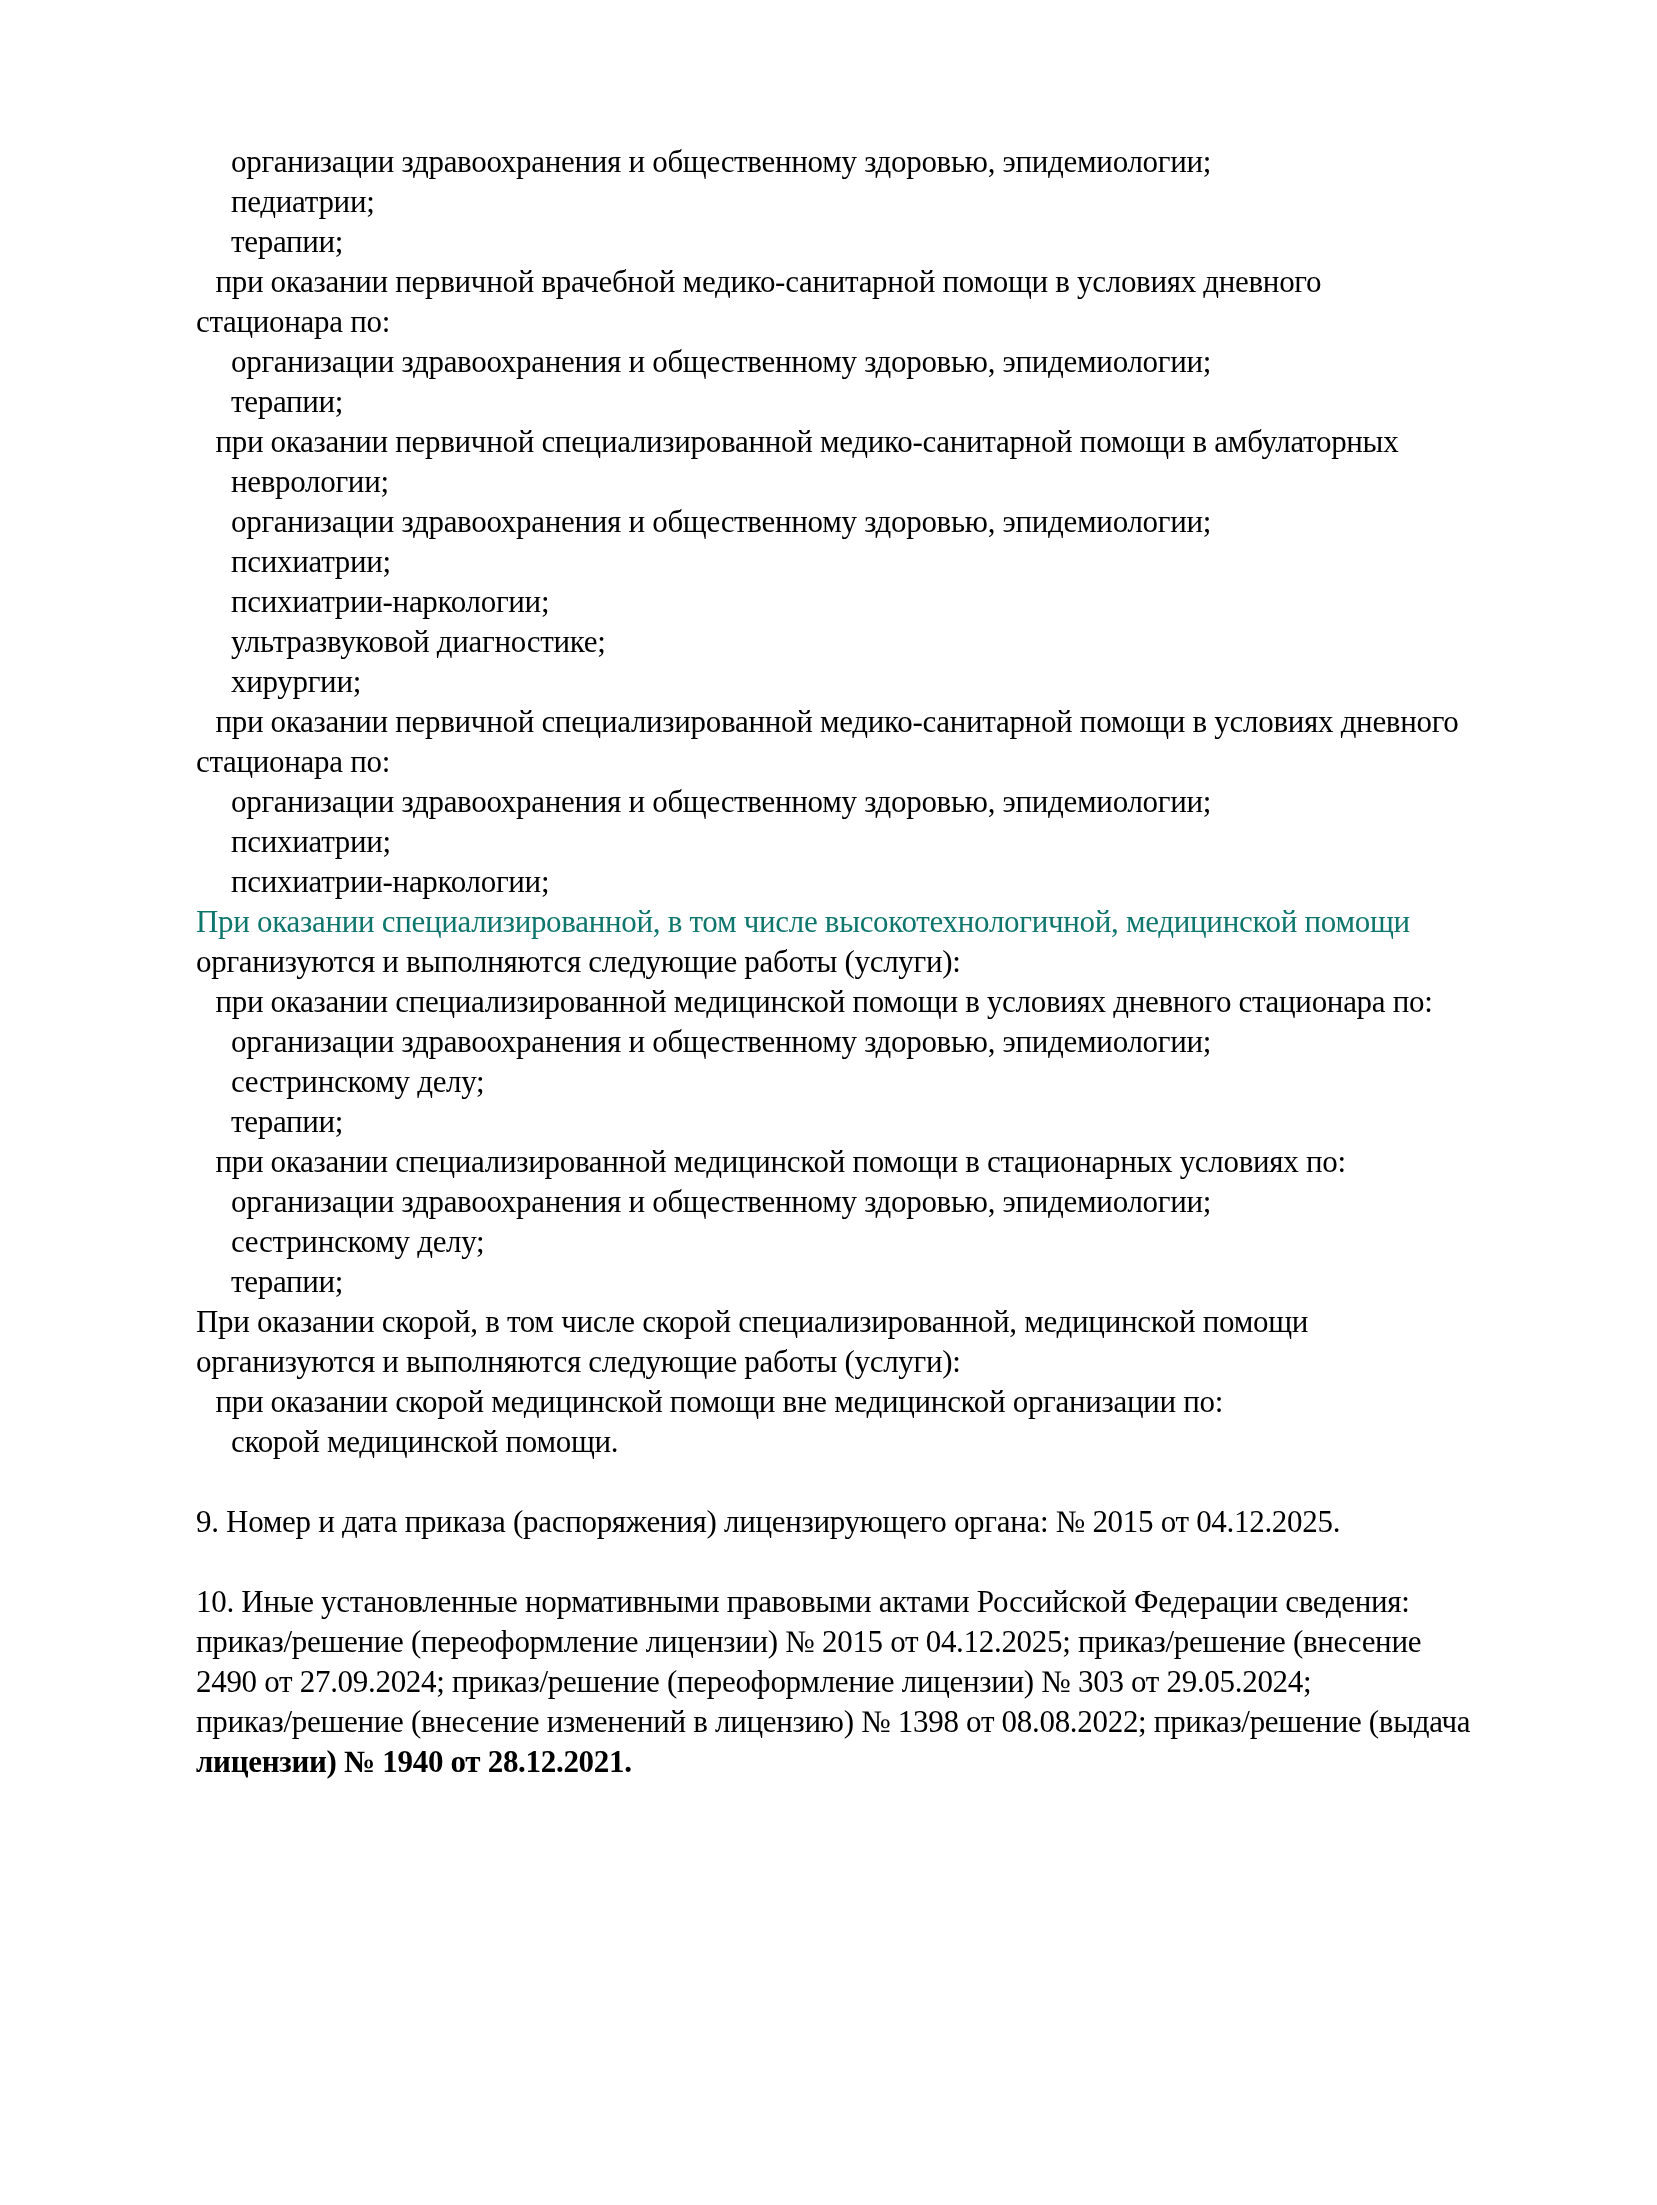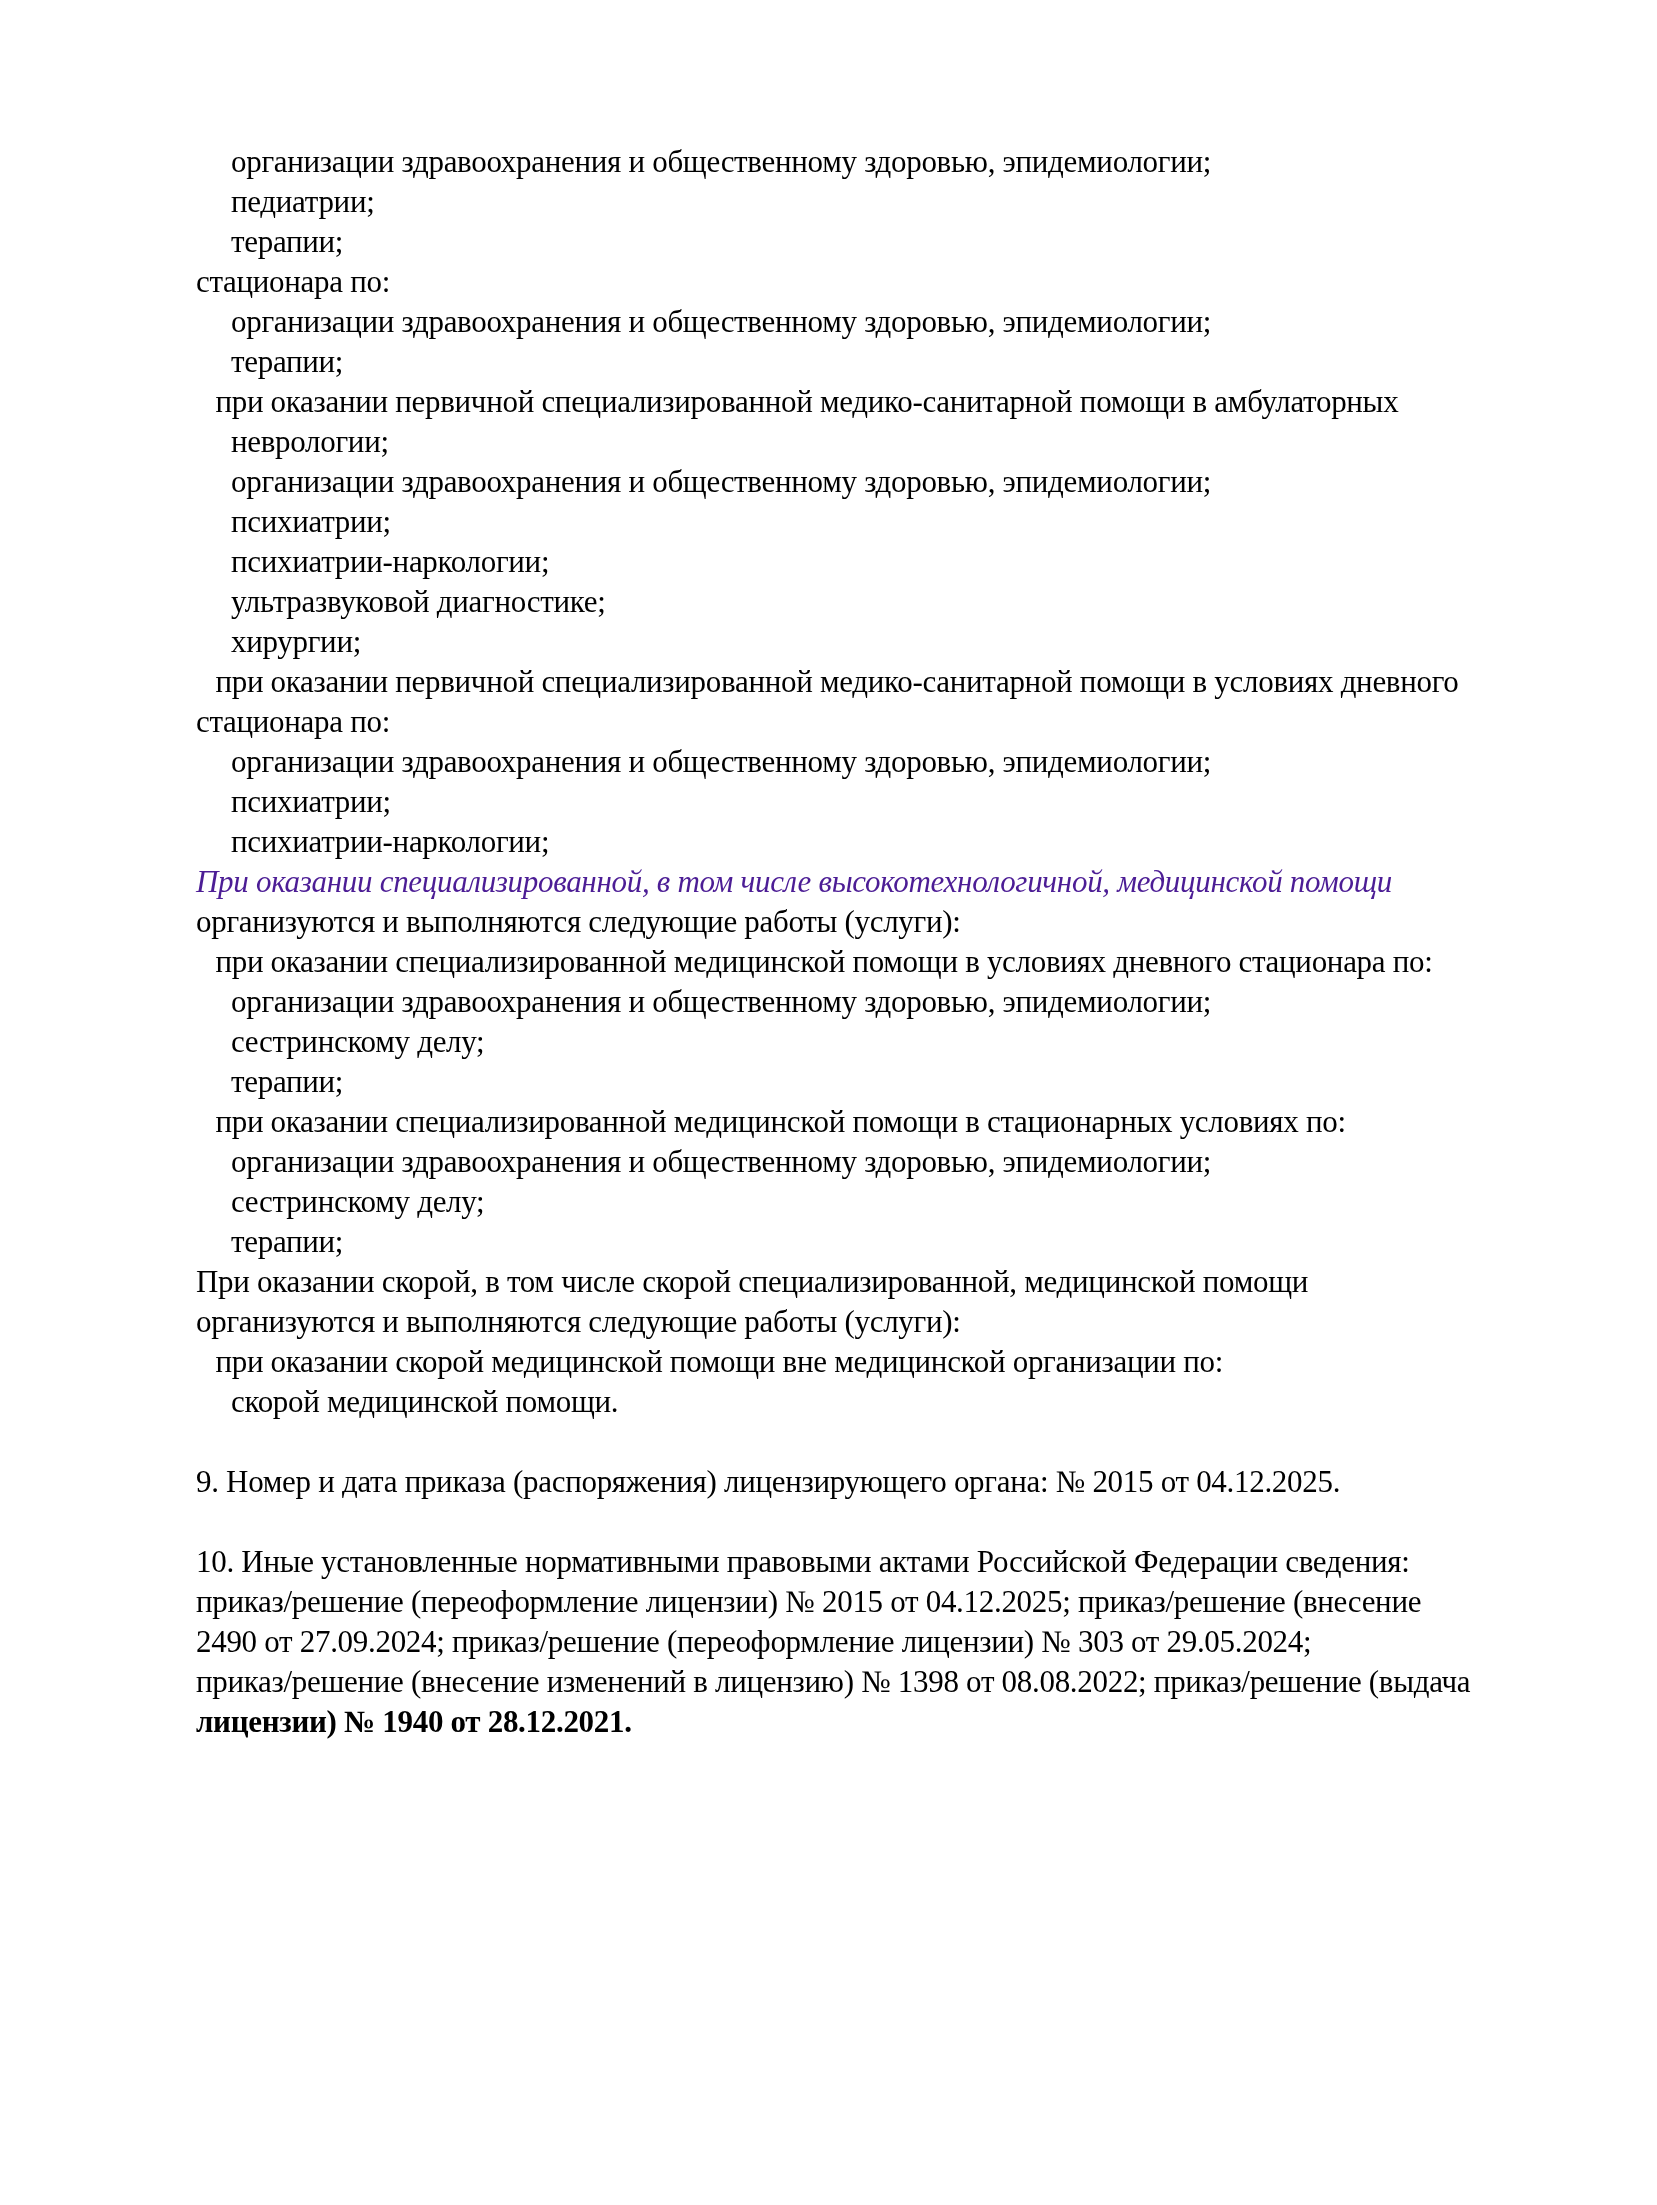--- a/index.html
+++ b/index.html
@@ -39,36 +39,37 @@
   .indent-2 { padding-left: 35px; }
 </style>
 </head>
 <body style="background: rgb(255, 255, 255);">
 
 <div class="page">
   <div class="doc-lines" id="doc-lines">
       <div class="line indent-2" style="color: rgb(0, 0, 0);">организации здравоохранения и общественному здоровью, эпидемиологии;</div>
       <div class="line indent-2" style="color: rgb(0, 0, 0);">педиатрии;</div>
       <div class="line indent-2" style="color: rgb(0, 0, 0);">терапии;</div>
+      <div class="line indent-1" style="color: rgb(0, 0, 0);">при оказании первичной врачебной медико-санитарной помощи в условиях дневного</div>
       <div class="line indent-0" style="color: rgb(0, 0, 0);">стационара по:</div>
       <div class="line indent-2" style="color: rgb(0, 0, 0);">организации здравоохранения и общественному здоровью, эпидемиологии;</div>
       <div class="line indent-2" style="color: rgb(0, 0, 0);">терапии;</div>
       <div class="line indent-1" style="color: rgb(0, 0, 0);">при оказании первичной специализированной медико-санитарной помощи в амбулаторных</div>
       <div class="line indent-2" style="color: rgb(0, 0, 0);">неврологии;</div>
       <div class="line indent-2" style="color: rgb(0, 0, 0);">организации здравоохранения и общественному здоровью, эпидемиологии;</div>
       <div class="line indent-2" style="color: rgb(0, 0, 0);">психиатрии;</div>
       <div class="line indent-2" style="color: rgb(0, 0, 0);">психиатрии-наркологии;</div>
       <div class="line indent-2" style="color: rgb(0, 0, 0);">ультразвуковой диагностике;</div>
       <div class="line indent-2" style="color: rgb(0, 0, 0);">хирургии;</div>
       <div class="line indent-1" style="color: rgb(0, 0, 0);">при оказании первичной специализированной медико-санитарной помощи в условиях дневного</div>
       <div class="line indent-0" style="color: rgb(0, 0, 0);">стационара по:</div>
       <div class="line indent-2" style="color: rgb(0, 0, 0);">организации здравоохранения и общественному здоровью, эпидемиологии;</div>
       <div class="line indent-2" style="color: rgb(0, 0, 0);">психиатрии;</div>
       <div class="line indent-2" style="color: rgb(0, 0, 0);">психиатрии-наркологии;</div>
-      <div class="line indent-0" style="color: #4c1d95; font-style: italic;">При оказании специализированной, в том числе высокотехнологичной, медицинской помощи</div>
+      <div class="line indent-0" style="color: #0f766e;">При оказании специализированной, в том числе высокотехнологичной, медицинской помощи</div>
       <div class="line indent-0" style="color: rgb(0, 0, 0);">организуются и выполняются следующие работы (услуги):</div>
       <div class="line indent-1" style="color: rgb(0, 0, 0);">при оказании специализированной медицинской помощи в условиях дневного стационара по:</div>
       <div class="line indent-2" style="color: rgb(0, 0, 0);">организации здравоохранения и общественному здоровью, эпидемиологии;</div>
       <div class="line indent-2" style="color: rgb(0, 0, 0);">сестринскому делу;</div>
       <div class="line indent-2" style="color: rgb(0, 0, 0);">терапии;</div>
       <div class="line indent-1" style="color: rgb(0, 0, 0);">при оказании специализированной медицинской помощи в стационарных условиях по:</div>
       <div class="line indent-2" style="color: rgb(0, 0, 0);">организации здравоохранения и общественному здоровью, эпидемиологии;</div>
       <div class="line indent-2" style="color: rgb(0, 0, 0);">сестринскому делу;</div>
       <div class="line indent-2" style="color: rgb(0, 0, 0);">терапии;</div>
       <div class="line indent-0" style="color: rgb(0, 0, 0);">При оказании скорой, в том числе скорой специализированной, медицинской помощи</div>

